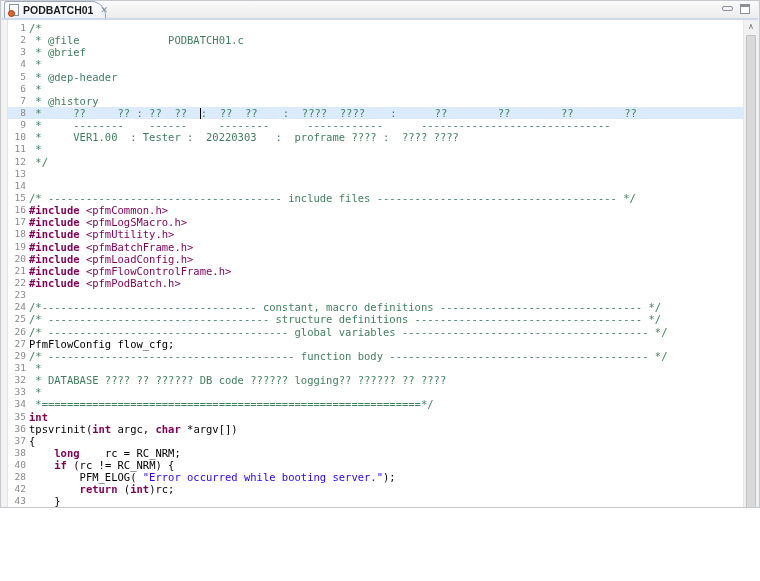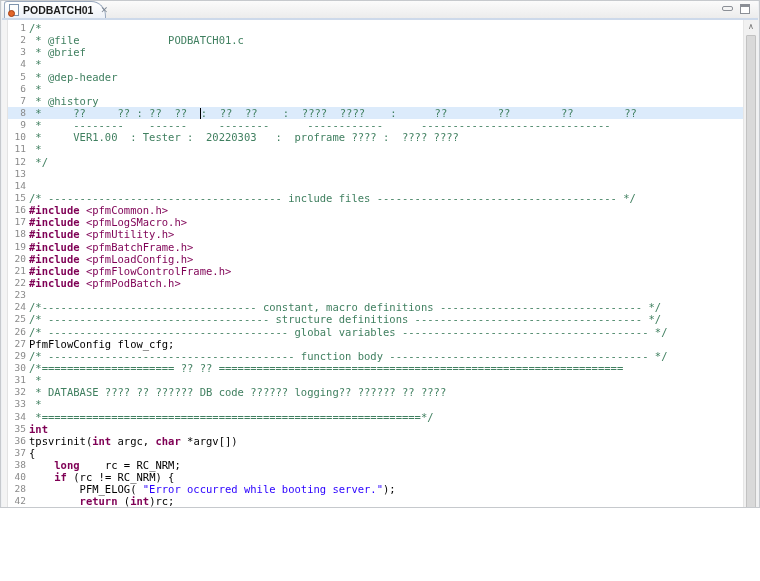--- a/index.html
+++ b/index.html
@@ -198,24 +198,20 @@
         </div>
         <div class="row">
           <span class="num">27</span>
           <span class="codetext"><span class="txt">PfmFlowConfig flow_cfg;</span></span>
         </div>
         <div class="row">
           <span class="num">29</span>
           <span class="codetext"><span class="cm">/* --------------------------------------- function body ----------------------------------------- */</span></span>
         </div>
         <div class="row">
-          <span class="num">30</span>
-          <span class="codetext"><span class="cm">/*===================== ?? ?? ================================================================</span></span>
-        </div>
-        <div class="row">
           <span class="num">31</span>
           <span class="codetext"><span class="cm"> *</span></span>
         </div>
         <div class="row">
           <span class="num">32</span>
           <span class="codetext"><span class="cm"> * DATABASE ???? ?? ?????? DB code ?????? logging?? ?????? ?? ????</span></span>
         </div>
         <div class="row">
           <span class="num">33</span>
           <span class="codetext"><span class="cm"> *</span></span>

